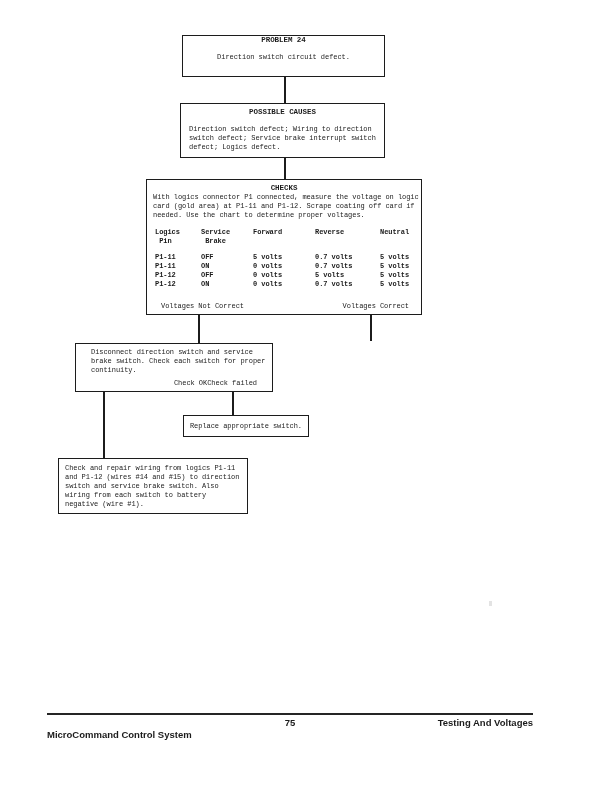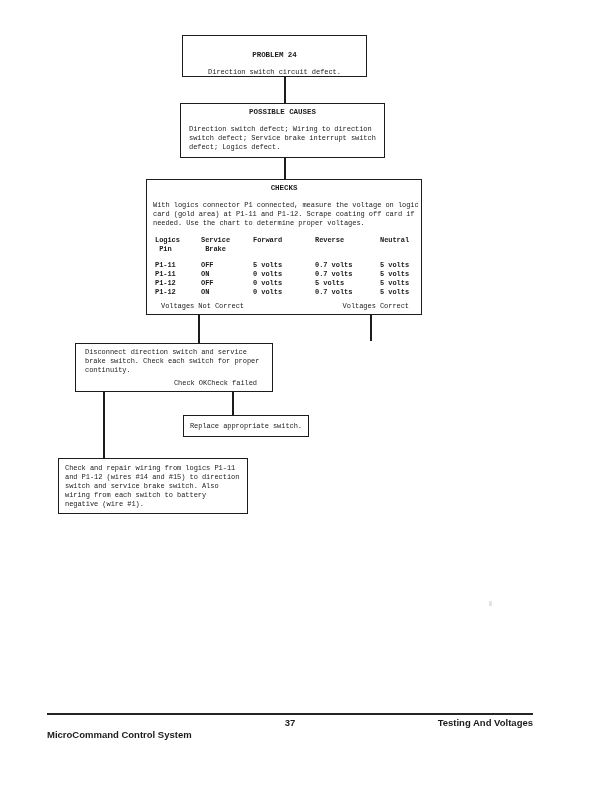--- a/index.html
+++ b/index.html
@@ -11,37 +11,37 @@
   }
   .fbox {
     position:absolute; border:1.5px solid #1c1c1c; background:#fff;
     box-sizing:border-box; font-size:7px; line-height:9px; letter-spacing:-0.05px;
   }
   .btitle { font-weight:bold; font-size:7.5px; text-align:center; white-space:pre; }
   .bbody  { white-space:pre; }
   .center { text-align:center; }
   .vline { position:absolute; width:1.5px; background:#1c1c1c; }
 
-  .problem    { left:182px; top:35px;  width:185px; height:42px; padding-top:15px; }
+  .problem    { left:182px; top:35px;  width:203px; height:42px; padding-top:0; }
   .problem .bbody { margin-top:8px; }
   .causes     { left:180px; top:103px; width:205px; height:55px; padding:4px 8px; }
   .causes .bbody { margin-top:8px; }
   .checks     { left:146px; top:179px; width:276px; height:136px; padding:4px 6px; }
-  .checks .bbody { margin-top:8px; }
+  .checks .bbody { }
   .vtable { display:grid; grid-template-columns:46px 52px 62px 65px 45px; margin:8px 0 0 2px;font-weight:bold; }
   .vtable .th { padding-bottom:7px; white-space:pre; }
   .vtable .td { white-space:pre; }
   .branches {
     position:absolute; left:0; right:0; bottom:3px;
     display:flex; justify-content:space-between; white-space:pre;
   }
   .checks .branches     { padding:0 12px 0 14px; }
   .disconnect .branches { padding:0 15px 0 13px;justify-content:flex-end; }
 
-  .disconnect { left:75px;  top:343px; width:198px; height:49px; padding:4px 9px; }
+  .disconnect { left:75px;  top:343px; width:198px; height:49px; padding:4px 15px; }
   .verify     { left:305px; top:341px; width:177px; height:31px; padding:4px 6px; }
   .replace    { left:183px; top:415px; width:126px; height:22px;
                 display:flex; align-items:center; justify-content:center;text-align:right; }
   .wiring     { left:58px;  top:458px; width:190px; height:56px; padding:5px 6px; }
 
   .footer-rule { position:absolute; left:47px; top:713px; width:486px; height:2px; background:#252525; }
   .footer {
     position:absolute; left:47px; top:717px; width:486px; height:13px;
     font-family:"Liberation Sans","DejaVu Sans",sans-serif;
     font-size:9.5px; font-weight:bold; color:#1b1b1b;
@@ -138,17 +138,17 @@
 switch and service brake switch. Also
 wiring from each switch to battery
 negative (wire #1).</div>
   </div>
 
   <div class="artifact"></div>
 
   <div class="footer-rule"></div>
   <div class="footer">
     <span class="f-left">MicroCommand Control System</span>
-    <span class="f-page">37</span>
+    <span class="f-page">75</span>
     <span class="f-right">Testing And Voltages</span>
   </div>
 
 </div>
 
 </body></html>

